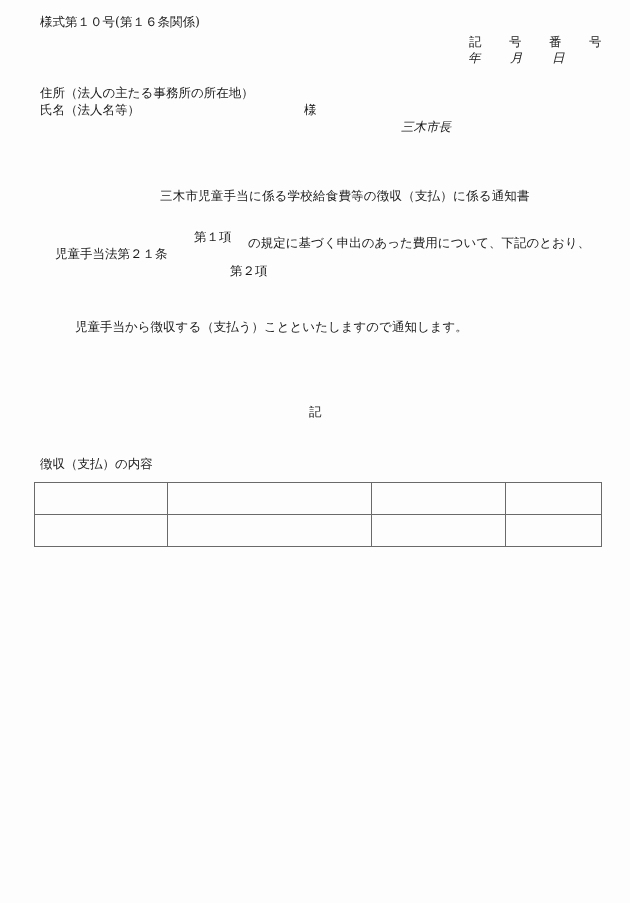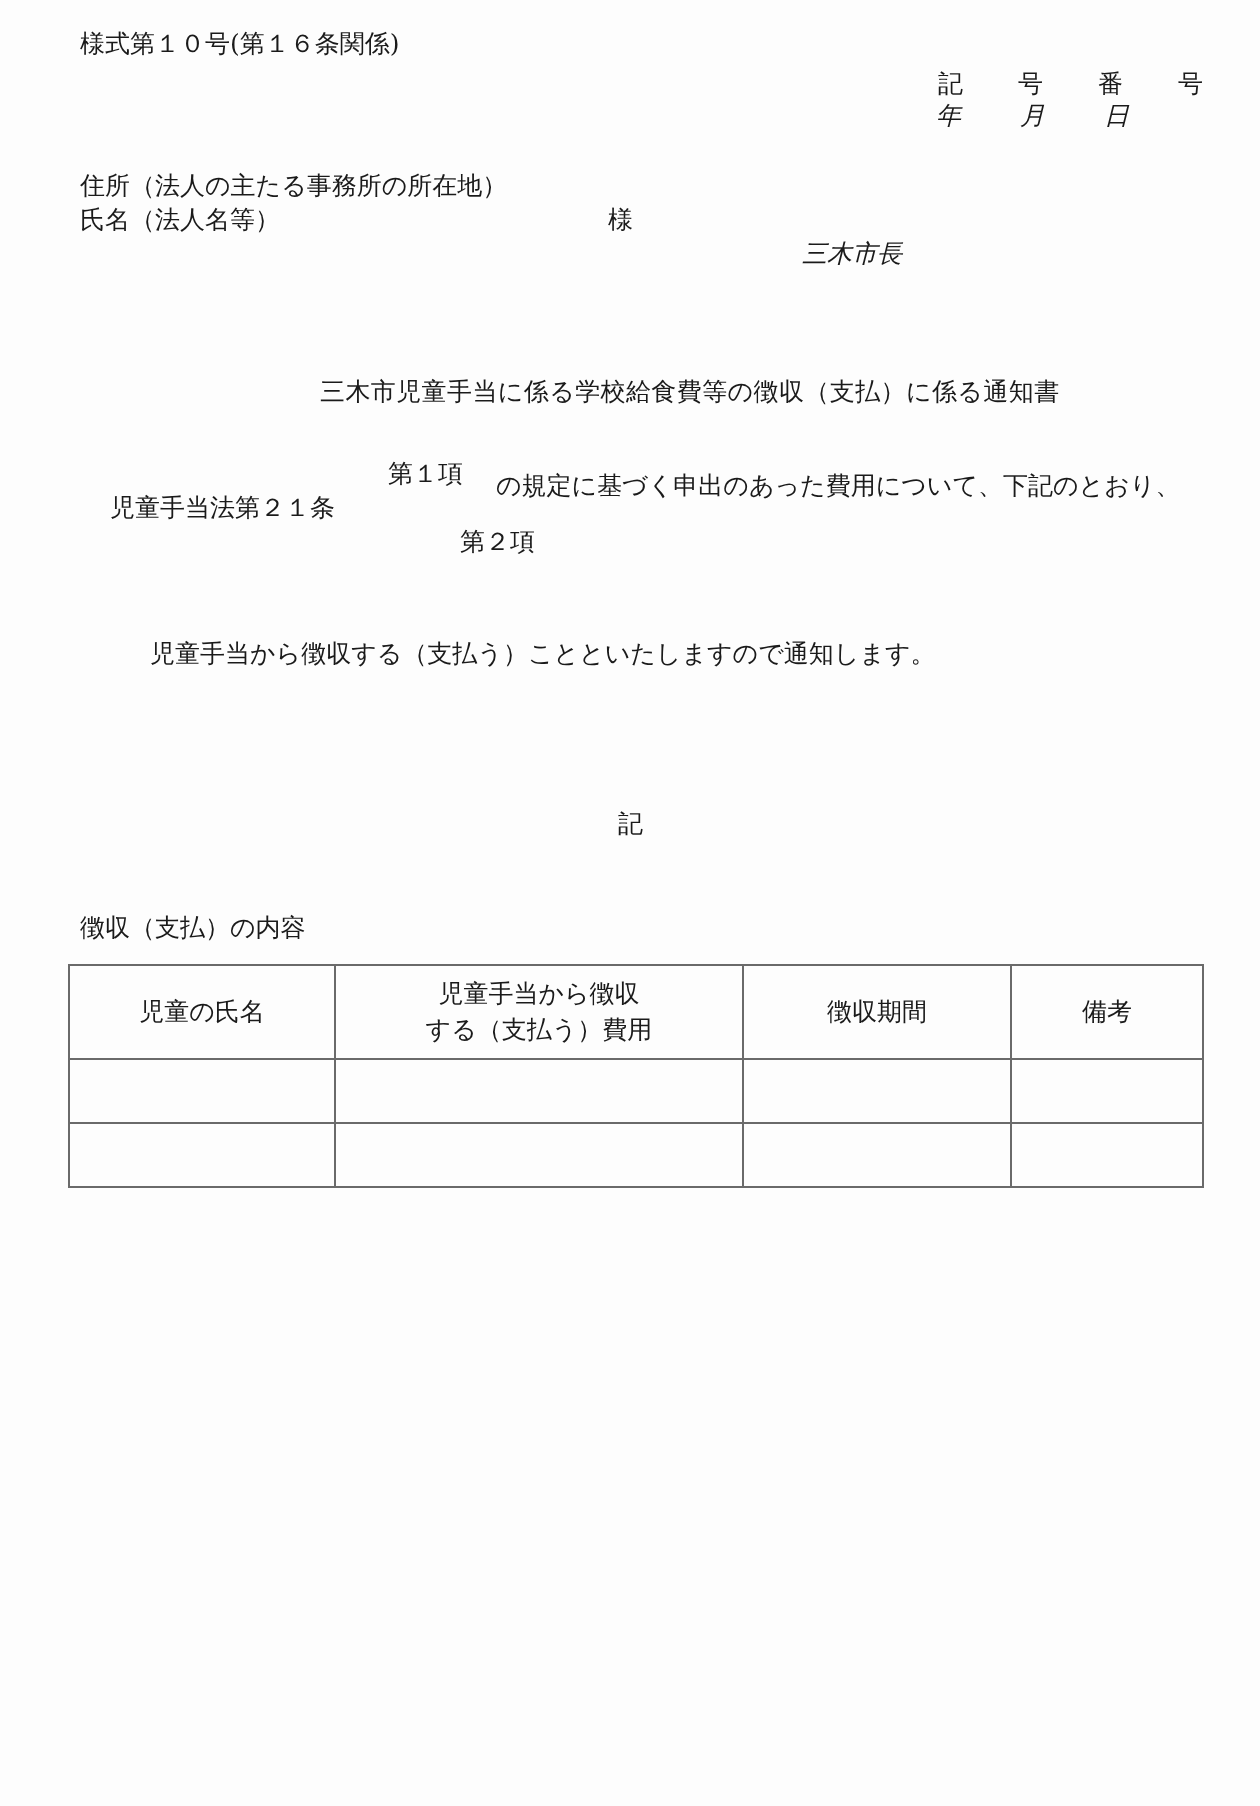--- a/index.html
+++ b/index.html
@@ -84,26 +84,20 @@
 <div class="abs section">徴収（支払）の内容</div>
 
 <table class="content">
   <colgroup>
     <col style="width:133px">
     <col style="width:204px">
     <col style="width:134px">
     <col style="width:96px">
   </colgroup>
   <tbody>
-      <tr class="head">
-    <th><span>児童の氏名</span></th>
-    <th><span>児童手当から徴収</span><br><span>する（支払う）費用</span></th>
-    <th><span>徴収期間</span></th>
-    <th><span>備考</span></th>
-  </tr>
   <tr class="row">
     <td></td>
     <td></td>
     <td></td>
     <td></td>
   </tr>
   <tr class="row">
     <td></td>
     <td></td>
     <td></td>

